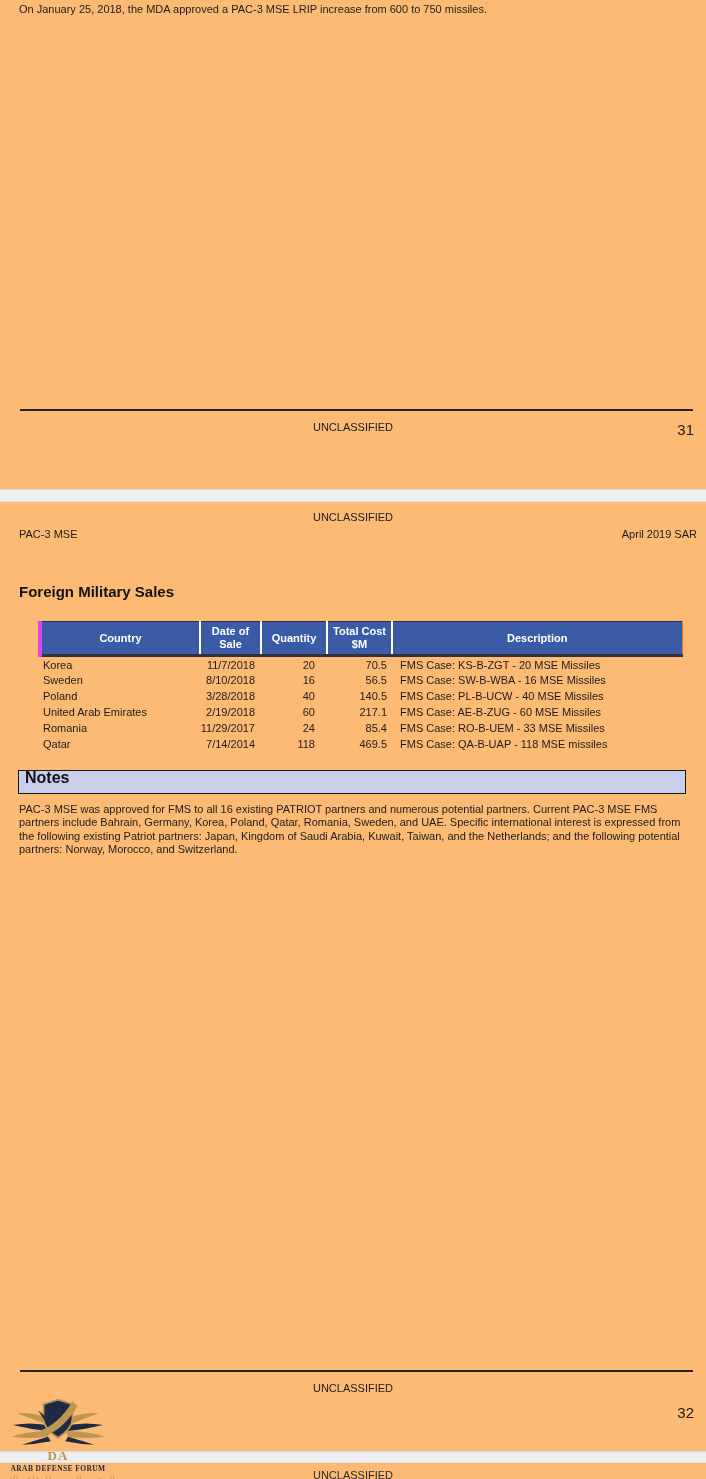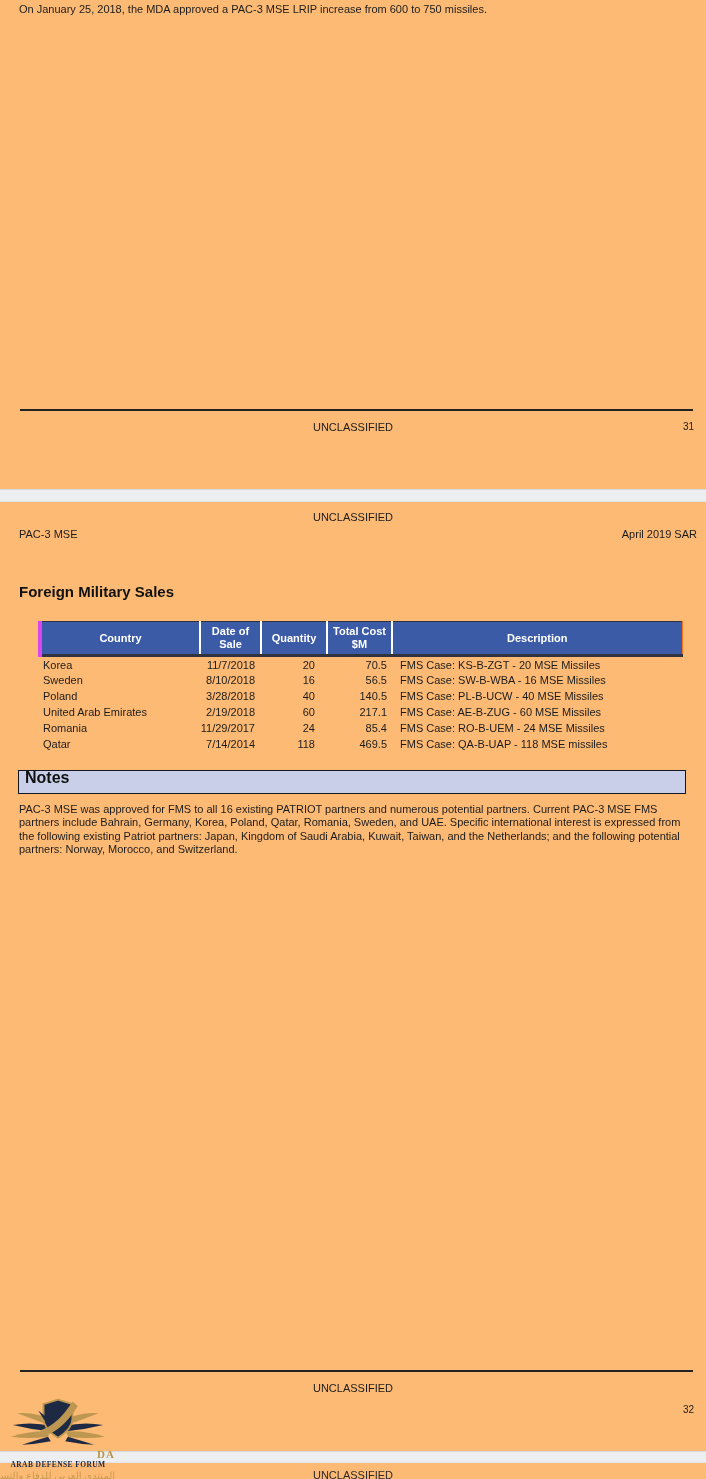--- a/index.html
+++ b/index.html
@@ -22,21 +22,21 @@
   .gap-2 { top:1451px; height:12px; }
 
   .body-text { position:absolute; left:19px; top:3px; width:664px; font-size:11px; line-height:13px; }
 
   .footer-rule { position:absolute; left:20px; width:673px; height:2px; background:#222; }
   .rule-31 { top:409px; }
   .rule-32 { top:868px; }
   .footer-class { position:absolute; left:0; width:100%; text-align:center; font-size:11px; }
   .fc-31 { top:421px; }
   .fc-32 { top:880px; }
-  .footer-page { position:absolute; right:12px; font-size:10px; }
+  .footer-page { position:absolute; right:12px; font-size:15px; }
   .fp-31 { top:421px; }
   .fp-32 { top:880px;margin-top:22px; }
 
   .p2-class { position:absolute; top:9px; left:0; width:100%; text-align:center; font-size:11px; }
   .p2-left { position:absolute; top:26px; left:19px; font-size:11px; }
   .p2-right { position:absolute; top:26px; right:9px; font-size:11px; }
   .section-title { position:absolute; top:81px; left:19px; font-size:15px; font-weight:bold; color:#111; }
 
   table.fms { position:absolute; top:119px; left:38px; width:642px; border-collapse:collapse; table-layout:fixed; }
   .fms col.c-country { width:160px; }
@@ -64,21 +64,21 @@
     position:absolute; top:268px; left:18px; width:668px; height:24px;
     background:#c9cfe9; border:1.5px solid #16161f;
     font-size:16px; font-weight:bold; color:#111; line-height:12px; padding:1px 0 0 6px;
   }
   .notes-text { position:absolute; top:301px; left:19px; width:671px; font-size:11px; line-height:13.4px; text-align:left; }
 
   .p3-class { position:absolute; top:6px; left:0; width:100%; text-align:center; font-size:11px; color:#2a2a2a; }
 
   .watermark { position:absolute; left:1px; top:1397px; width:114px; text-align:center; z-index:5; }
   .watermark svg { display:block; margin:0 auto; }
-  .wm-monogram { font-family:"Liberation Serif", serif; font-size:11px; font-weight:bold; color:#b9944a; letter-spacing:1px; margin-top:-5px;text-align:right; }
+  .wm-monogram { font-family:"Liberation Serif", serif; font-size:13px; font-weight:bold; color:#b9944a; letter-spacing:1px; margin-top:-5px; }
   .wm-en { font-family:"Liberation Serif", serif; font-size:7.5px; font-weight:bold; letter-spacing:0.4px; color:#1e2a44; margin-top:0px; white-space:nowrap; }
   .wm-ar { font-size:10px; color:#c79b4e; margin-top:1px; direction:rtl; white-space:nowrap; }
 </style>
 </head>
 <body>
 
 <div class="canvas">
 
   <section class="page page-31">
     <p class="body-text">On January 25, 2018, the MDA approved a PAC-3 MSE LRIP increase from 600 to 750 missiles.</p>
@@ -140,21 +140,21 @@
           <td class="r date">2/19/2018</td>
           <td class="r qty">60</td>
           <td class="r cost">217.1</td>
           <td class="l desc">FMS Case: AE-B-ZUG - 60 MSE Missiles</td>
         </tr>
         <tr>
           <td class="l">Romania</td>
           <td class="r date">11/29/2017</td>
           <td class="r qty">24</td>
           <td class="r cost">85.4</td>
-          <td class="l desc">FMS Case: RO-B-UEM - 24 MSE Missiles</td>
+          <td class="l desc">FMS Case: RO-B-UEM - 33 MSE Missiles</td>
         </tr>
         <tr>
           <td class="l">Qatar</td>
           <td class="r date">7/14/2014</td>
           <td class="r qty">118</td>
           <td class="r cost">469.5</td>
           <td class="l desc">FMS Case: QA-B-UAP - 118 MSE missiles</td>
         </tr>
       </tbody>
     </table>

